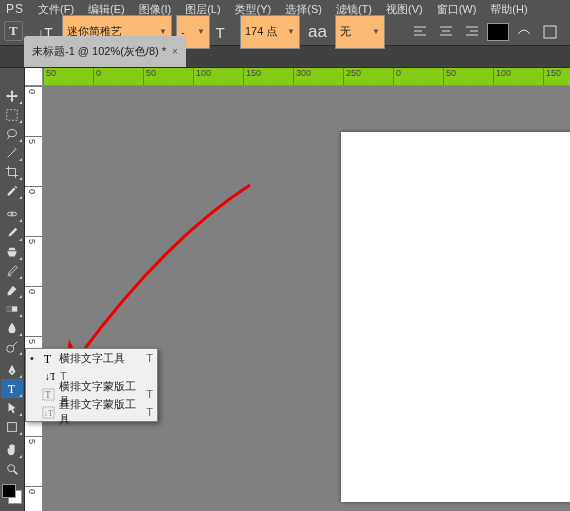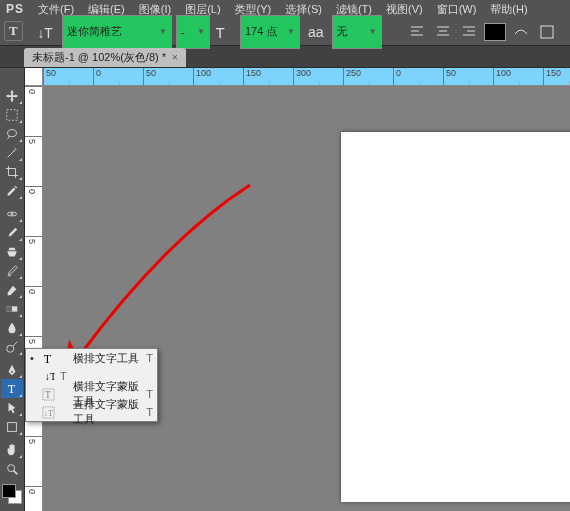--- a/index.html
+++ b/index.html
@@ -1,59 +1,59 @@
 <!DOCTYPE html>
 <html><head>
 <meta charset="utf-8">
 <style>
  *{box-sizing:border-box;margin:0;padding:0}
  body{font-family:"Microsoft YaHei","SimSun",sans-serif;font-size:11px;background:#535353;width:570px;height:511px;overflow:hidden;position:relative;color:#333}
  .menubar{background:#535353;padding:1px 6px;display:flex;gap:14px;font-size:11px;color:#ddd;height:18px;align-items:center}
- .menubar .logo{font-weight:bold;letter-spacing:1px;font-size:12px}
+ .menubar .logo{font-weight:normal;letter-spacing:1px;font-size:12px}
  .menubar .mi{cursor:default}
  .optbar{background:#535353;padding:0 4px;display:flex;align-items:center;height:28px;gap:4px;border-bottom:1px solid #2a2a2a}
  .picker{width:28px;height:22px;background:#535353}
  .picker span{display:inline-block;border:1px solid #777;border-radius:2px;padding:1px 4px;font-size:13px;color:#ddd;font-weight:bold;font-family:Georgia,serif}
  .orient{width:22px;height:20px;display:flex;align-items:center;justify-content:center;color:#ddd;font-size:11px}
- .drop{background:#22c55e;border:1px solid #888;height:20px;display:flex;align-items:center;padding:16px 4px;font-size:11px;min-width:50px;justify-content:space-between;color:#222}
+ .drop{background:#fdba74;border:1px solid #888;height:20px;display:flex;align-items:center;padding:16px 4px;font-size:11px;min-width:50px;justify-content:space-between;color:#222}
  .drop .arrow{font-size:8px;color:#555}
- .aa{color:#ddd;font-size:14px;padding:0 4px}
+ .aa{color:#ddd;font-size:17px;padding:0 4px}
  .colorsw{width:22px;height:18px;background:#000;border:1px solid #999}
  .mini{width:22px;height:20px;display:flex;align-items:center;justify-content:center;color:#ddd}
  .mini svg{width:16px;height:16px}
  .tabbar{background:#414141;height:22px;display:flex;align-items:flex-end;padding-left:24px;border-bottom:1px solid #2a2a2a}
- .tab{background:#bfbfbf;color:#222;font-size:11px;padding:2px 8px;border-top-left-radius:3px;border-top-right-radius:3px;display:flex;align-items:center;gap:6px}
+ .tab{background:#bfbfbf;color:#222;font-size:11px;padding:8px 8px;border-top-left-radius:3px;border-top-right-radius:3px;display:flex;align-items:center;gap:6px}
  .tab .x{font-size:10px;color:#555}
  .workspace{position:absolute;left:0;top:68px;right:0;bottom:0;display:flex}
  .toolbox{width:25px;background:#535353;border-right:1px solid #2a2a2a;display:flex;flex-direction:column;align-items:center;padding-top:18px;gap:0}
  .tool{width:22px;height:19px;display:flex;align-items:center;justify-content:center;color:#ddd;position:relative}
  .tool.active{background:#2d6bb0;color:#fff}
  .tool svg{width:14px;height:14px}
  .tool .tri{position:absolute;right:1px;bottom:1px;width:0;height:0;border-left:3px solid transparent;border-bottom:3px solid #ccc}
  .sepa{height:4px}
  .swatches{width:20px;height:20px;position:relative;margin-top:6px}
  .swatches .fg{width:14px;height:14px;background:#000;border:1px solid #999;position:absolute;left:0;top:0}
  .swatches .bg{width:14px;height:14px;background:#fff;border:1px solid #999;position:absolute;right:0;bottom:0}
  .canvaswrap{flex:1;position:relative;background:#808080}
- .ruler-h{position:absolute;left:18px;right:0;top:0;height:18px;background:#7dd3fc;border-bottom:1px solid #888;display:flex;overflow:hidden;font-size:9px;color:#444}
+ .ruler-h{position:absolute;left:18px;right:0;top:0;height:18px;background:#84cc16;border-bottom:1px solid #888;display:flex;overflow:hidden;font-size:9px;color:#444}
  .ruler-h .tick{width:50px;flex:0 0 50px;border-left:1px solid #777;position:relative;height:18px}
  .ruler-h .tick span{position:absolute;left:2px;top:0}
  .ruler-h .tick::after{content:"";position:absolute;left:25px;bottom:0;width:1px;height:5px;background:#aaa}
  .ruler-v{position:absolute;left:0;top:18px;bottom:0;width:18px;background:#fff;border-right:1px solid #888;display:flex;flex-direction:column;overflow:hidden;font-size:9px;color:#444}
  .ruler-v .tick{height:50px;flex:0 0 50px;border-top:1px solid #777;position:relative;writing-mode:vertical-rl}
  .ruler-v .tick span{position:absolute;top:2px;left:2px}
  .ruler-corner{position:absolute;left:0;top:0;width:18px;height:18px;background:#fff;border-right:1px solid #888;border-bottom:1px solid #888}
  .gray{position:absolute;left:18px;top:18px;right:0;bottom:0;background:#808080}
  .page{position:absolute;left:298px;top:46px;width:300px;height:370px;background:#fff;box-shadow:0 0 4px rgba(0,0,0,.5)}
  .flyout{position:absolute;left:25px;top:348px;width:133px;background:#f0f0f0;border:1px solid #808080;box-shadow:2px 2px 5px rgba(0,0,0,.4);z-index:10}
  .flyout .row{display:flex;align-items:center;height:18px;padding:0 4px;font-size:11px;position:relative;color:#222}
  .flyout .row.sel::before{content:"•";position:absolute;left:4px}
  .flyout .ico{width:16px;margin-left:10px;display:flex;align-items:center;justify-content:center}
  .flyout .ico svg{width:13px;height:13px}
- .flyout .lbl{flex:1;margin-left:17px}
+ .flyout .lbl{flex:1;margin-left:3px}
  .flyout .sc{color:#666;margin-left:4px}
  .redarrow{position:absolute;left:65px;top:180px;width:190px;height:190px;z-index:5;pointer-events:none}
 </style>
 </head>
 <body>
 
 <div class="menubar">
   <span class="logo">PS</span>
   <span class="mi">文件(F)</span>
   <span class="mi">编辑(E)</span>

